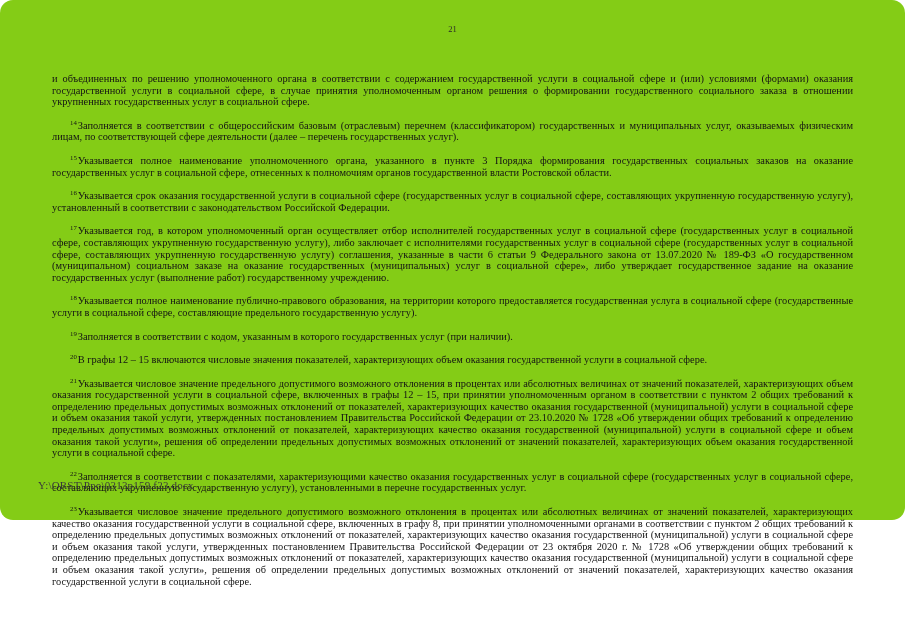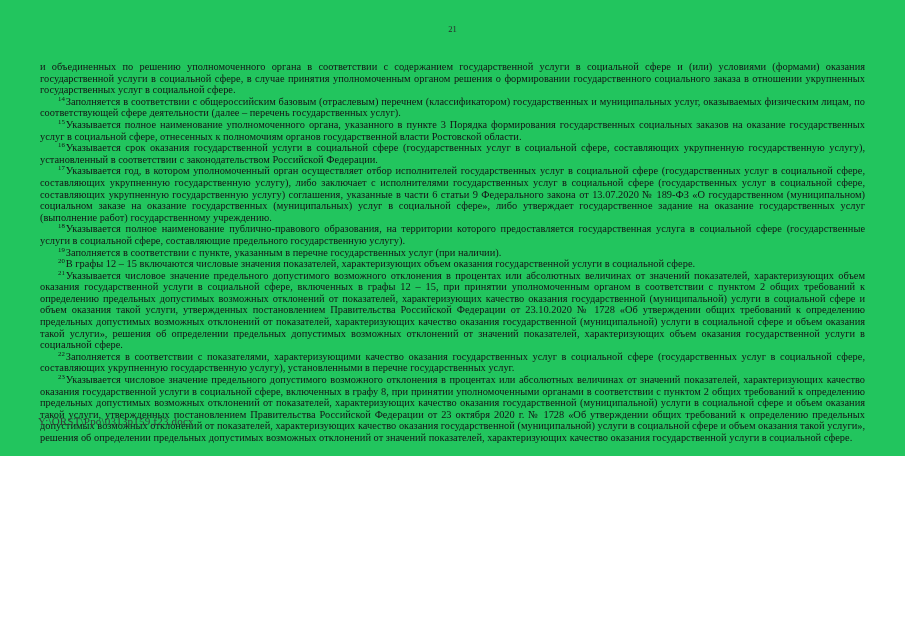--- a/index.html
+++ b/index.html
@@ -6,24 +6,25 @@
     margin: 0;
     padding: 0;
     width: 905px;
     height: 640px;
     background: #ffffff;
     overflow: hidden;
   }
   .page {
     position: relative;
     width: 905px;
-    height: 456px;
-    background: #22c55e;
+    height: 520px;
+    background: #84cc16;
     font-family: "Liberation Serif", "DejaVu Serif", serif;
     color: #1c1c1c;
+    border-radius: 13px;
   }
   .page-number {
     position: absolute;
     top: 24px;
     left: 0;
     width: 100%;
     text-align: center;
     font-size: 8.5px;
     color: #2a2a2a;
   }
@@ -31,21 +32,21 @@
     position: absolute;
     top: 61px;
     left: 40px;
     width: 825px;
     font-size: 10.4px;
     line-height: 11.6px;
     text-align: justify;
     color: #141414;
   }
   .text-block p {
-    margin: 0;
+    margin: 12px;
     padding: 0;
   }
   p.fn {
     text-indent: 18px;
   }
   sup.fn-num {
     font-size: 6.8px;
     line-height: 0;
     vertical-align: 4px;
     padding-right: 1px;
@@ -74,21 +75,21 @@
     <p class="fn"><sup class="fn-num">14</sup><span>Заполняется в соответствии с общероссийским базовым (отраслевым) перечнем (классификатором) государственных и муниципальных услуг, оказываемых физическим лицам, по соответствующей сфере деятельности (далее – перечень государственных услуг).</span></p>
 
     <p class="fn"><sup class="fn-num">15</sup><span>Указывается полное наименование уполномоченного органа, указанного в пункте 3 Порядка формирования государственных социальных заказов на оказание государственных услуг в социальной сфере, отнесенных к полномочиям органов государственной власти Ростовской области.</span></p>
 
     <p class="fn"><sup class="fn-num">16</sup><span>Указывается срок оказания государственной услуги в социальной сфере (государственных услуг в социальной сфере, составляющих укрупненную государственную услугу), установленный в соответствии с законодательством Российской Федерации.</span></p>
 
     <p class="fn"><sup class="fn-num">17</sup><span>Указывается год, в котором уполномоченный орган осуществляет отбор исполнителей государственных услуг в социальной сфере (государственных услуг в социальной сфере, составляющих укрупненную государственную услугу), либо заключает с исполнителями государственных услуг в социальной сфере (государственных услуг в социальной сфере, составляющих укрупненную государственную услугу) соглашения, указанные в части 6 статьи 9 Федерального закона от 13.07.2020 № 189-ФЗ «О государственном (муниципальном) социальном заказе на оказание государственных (муниципальных) услуг в социальной сфере», либо утверждает государственное задание на оказание государственных услуг (выполнение работ) государственному учреждению.</span></p>
 
     <p class="fn"><sup class="fn-num">18</sup><span>Указывается полное наименование публично-правового образования, на территории которого предоставляется государственная услуга в социальной сфере (государственные услуги в социальной сфере, составляющие предельного государственную услугу).</span></p>
 
-    <p class="fn"><sup class="fn-num">19</sup><span>Заполняется в соответствии с пункте, указанным в перечне государственных услуг (при наличии).</span></p>
+    <p class="fn"><sup class="fn-num">19</sup><span>Заполняется в соответствии с кодом, указанным в которого государственных услуг (при наличии).</span></p>
 
     <p class="fn"><sup class="fn-num">20</sup><span>В графы 12 – 15 включаются числовые значения показателей, характеризующих объем оказания государственной услуги в социальной сфере.</span></p>
 
     <p class="fn"><sup class="fn-num">21</sup><span>Указывается числовое значение предельного допустимого возможного отклонения в процентах или абсолютных величинах от значений показателей, характеризующих объем оказания государственной услуги в социальной сфере, включенных в графы 12 – 15, при принятии уполномоченным органом в соответствии с пунктом 2 общих требований к определению предельных допустимых возможных отклонений от показателей, характеризующих качество оказания государственной (муниципальной) услуги в социальной сфере и объем оказания такой услуги, утвержденных постановлением Правительства Российской Федерации от 23.10.2020 № 1728 «Об утверждении общих требований к определению предельных допустимых возможных отклонений от показателей, характеризующих качество оказания государственной (муниципальной) услуги в социальной сфере и объем оказания такой услуги», решения об определении предельных допустимых возможных отклонений от значений показателей, характеризующих объем оказания государственной услуги в социальной сфере.</span></p>
 
     <p class="fn"><sup class="fn-num">22</sup><span>Заполняется в соответствии с показателями, характеризующими качество оказания государственных услуг в социальной сфере (государственных услуг в социальной сфере, составляющих укрупненную государственную услугу), установленными в перечне государственных услуг.</span></p>
 
     <p class="fn"><sup class="fn-num">23</sup><span>Указывается числовое значение предельного допустимого возможного отклонения в процентах или абсолютных величинах от значений показателей, характеризующих качество оказания государственной услуги в социальной сфере, включенных в графу 8, при принятии уполномоченными органами в соответствии с пунктом 2 общих требований к определению предельных допустимых возможных отклонений от показателей, характеризующих качество оказания государственной (муниципальной) услуги в социальной сфере и объем оказания такой услуги, утвержденных постановлением Правительства Российской Федерации от 23 октября 2020 г. № 1728 «Об утверждении общих требований к определению предельных допустимых возможных отклонений от показателей, характеризующих качество оказания государственной (муниципальной) услуги в социальной сфере и объем оказания такой услуги», решения об определении предельных допустимых возможных отклонений от значений показателей, характеризующих качество оказания государственной услуги в социальной сфере.</span></p>
 
   </div>

